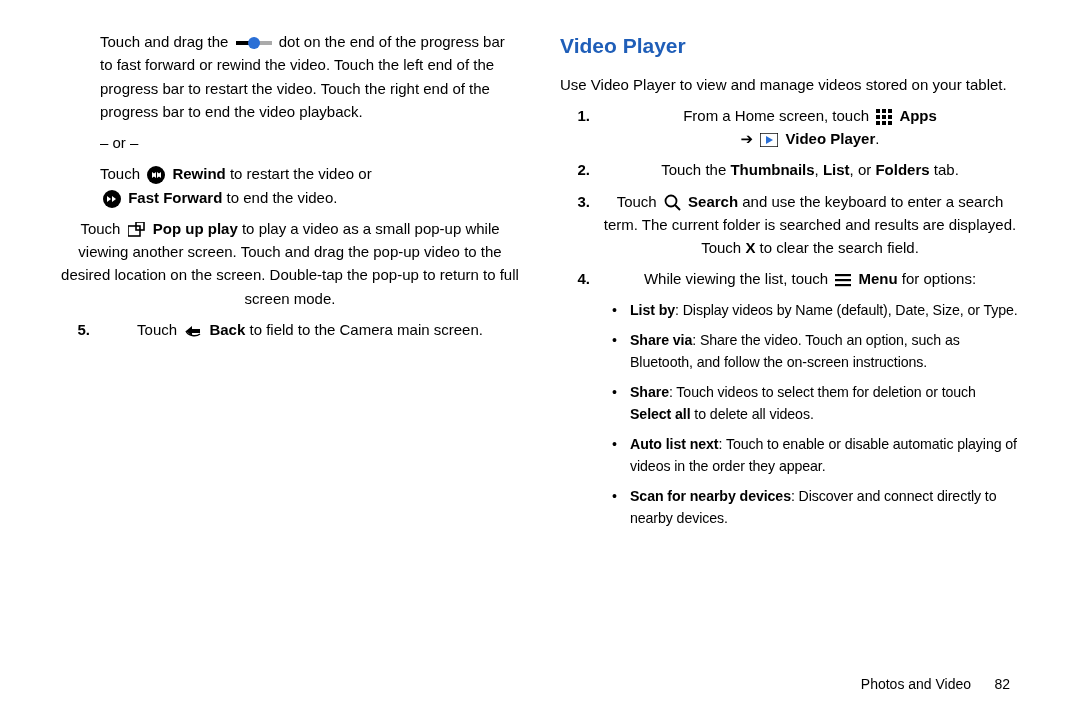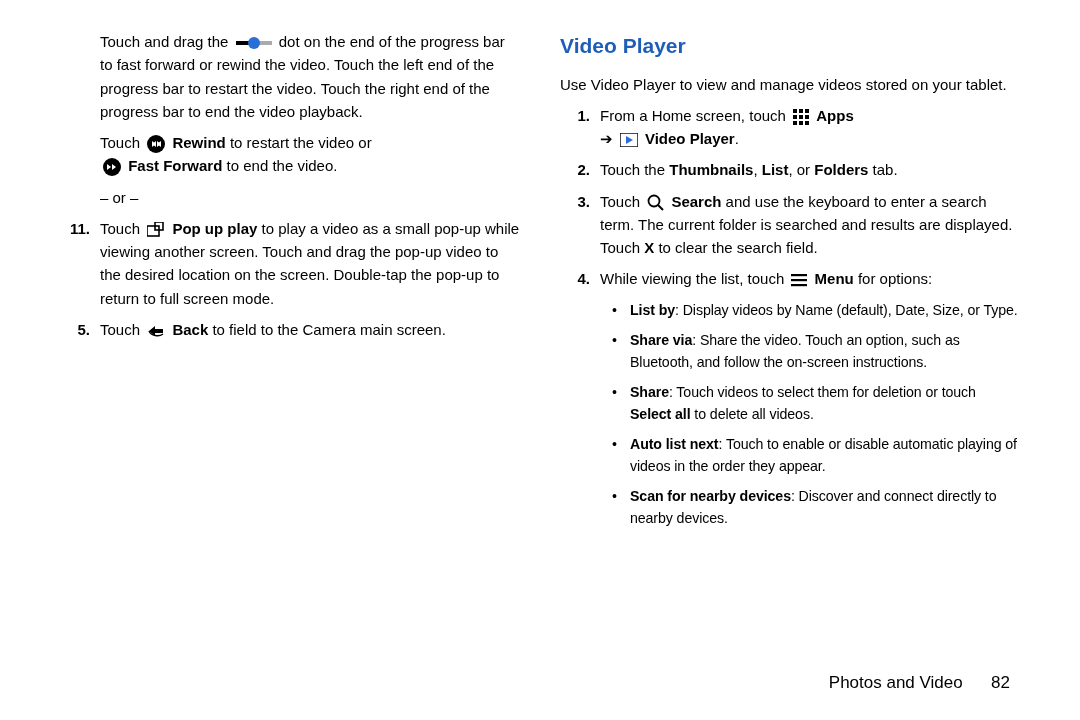--- a/index.html
+++ b/index.html
@@ -19,37 +19,37 @@
     padding: 30px 60px 0 60px;
   }
   .col {
     flex: 1;
     min-width: 0;
   }
   .p { margin-bottom: 8px; }
   .indent { padding-left: 40px; }
   .numbered { display: flex; }
   .numbered .num { flex: 0 0 40px; font-weight: bold; text-align: right; padding-right: 10px; }
-  .numbered .body { flex: 1; }
+  .numbered .body { flex: 1; text-align: center; }
   .bulletrow { display: flex; padding-left: 52px; }
   .bulletrow .dot { flex: 0 0 18px; }
   .tight { font-size: 14.2px; letter-spacing: -0.1px; }
   .sectionTitle {
     color: #1f5eb8;
     font-weight: bold;
     font-size: 21px;
     margin-bottom: 10px;
     font-family: Arial, sans-serif;
   }
   b { font-weight: bold; }
   .footer {
     position: absolute;
     bottom: 24px;
     right: 70px;
-    font-size: 17px;
+    font-size: 14px;
   }
   .iconwrap {
     display: inline-flex;
     align-items: center;
     vertical-align: middle;
     margin: 0 3px;
   }
   svg { display: block; }
 </style>
 </head>
@@ -124,44 +124,43 @@
 
     <div class="p indent">
       <span>Touch and drag the </span>
       <span class="iconwrap">
         <svg width="36" height="14">
             <use href="#slider-dot"></use>
           </svg>
       </span>
       <span> dot on the end of the progress bar to fast forward or rewind the video. Touch the left end of the progress bar to restart the video. Touch the right end of the progress bar to end the video playback.</span>
     </div>
+
+    <div class="p indent">– or –</div>
 
     <div class="p indent">
       <span>Touch </span>
       <span class="iconwrap">
         <svg width="18" height="18">
             <use href="#rewind-circle"></use>
           </svg>
       </span>
       <b>Rewind</b>
       <span> to restart the video or </span>
       <br>
       <span class="iconwrap">
         <svg width="18" height="18">
             <use href="#ff-circle"></use>
           </svg>
       </span>
       <b>Fast Forward</b>
       <span> to end the video.</span>
     </div>
 
-    <div class="p indent">– or –</div>
-
-    <div class="p numbered">
-      <div class="num">11.</div>
+    <div class="p numbered">
       <div class="body">
         <span>Touch </span>
         <span class="iconwrap">
           <svg width="18" height="16">
               <use href="#popup"></use>
             </svg>
         </span>
         <b>Pop up play</b>
         <span> to play a video as a small pop-up while viewing another screen. Touch and drag the pop-up video to the desired location on the screen. Double-tap the pop-up to return to full screen mode.</span>
       </div>

